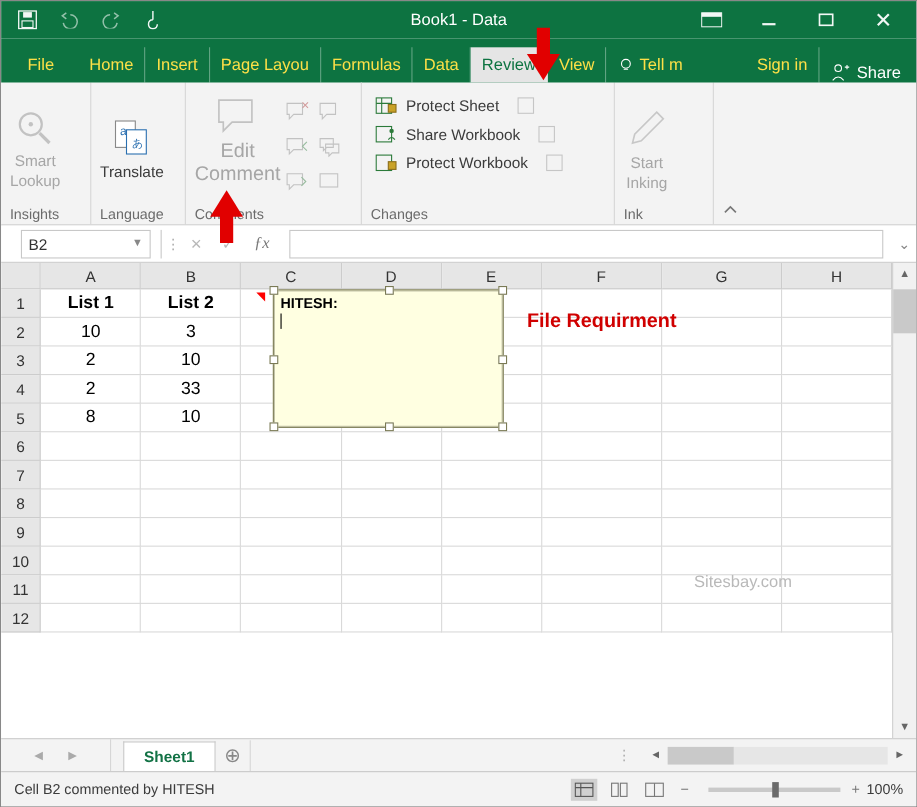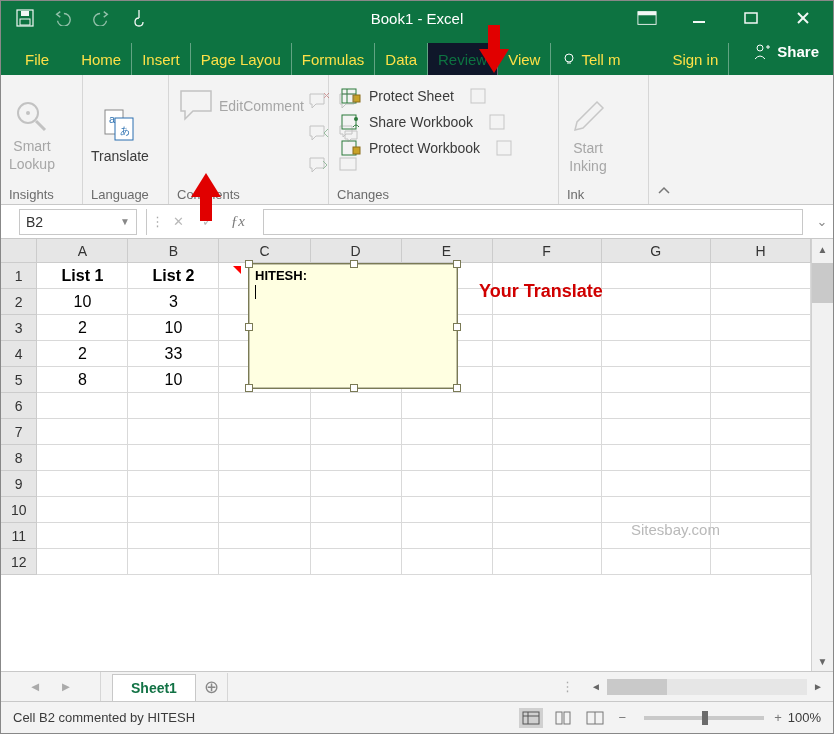--- a/index.html
+++ b/index.html
@@ -14,23 +14,23 @@
   .tb-right { margin-left:auto; display:flex; align-items:center; gap:32px; padding-right:20px; }
   .save-ic svg, .undo-ic svg, .redo-ic svg, .touch-ic svg, .card-ic svg, .min-ic svg, .max-ic svg, .close-ic svg { display:block; }
 
   .arrow-down-red { position:absolute; top:24px; width:34px; height:50px; z-index:5; }
   .arrow-down-red svg { display:block; }
 
   
   .menubar { height:40px; background:#0d7341; display:flex; align-items:flex-end; color:#fff; padding-left:14px; position:relative; }
   .menu-item { height:32px; padding:0 10px; display:flex; align-items:center; color:#fde047; font-size:15px; border-right:1px solid rgba(255,255,255,0.35); }
   .menu-item.noborder { border-right:none; }
-  .menu-item.active { background:#0f172a; color:#0d7341; }
+  .menu-item.active { background:#e5e5e5; color:#0d7341; }
   .menu-spacer { flex:1; }
-  .menu-share { height:32px; display:flex; align-items:flex-start; gap:6px; padding:0 14px 0 24px; color:#fff; font-size:15px; border-left:1px solid rgba(255,255,255,0.35);font-weight:bold; }
+  .menu-share { height:32px; display:flex; align-items:flex-end; gap:6px; padding:0 14px 0 10px; color:#fff; font-size:15px; border-left:1px solid rgba(255,255,255,0.35); }
   .menu-share .pshare { width:18px; height:18px; }
 
   
   .ribbon { height:130px; background:#f3f3f3; display:flex; border-bottom:1px solid #c8c8c8; }
   .rgroup { display:flex; flex-direction:column; align-items:flex-start; justify-content:flex-end; border-right:1px solid #d6d6d6; padding:4px 8px 2px 8px; }
   .rgroup .label { color:#6b6b6b; font-size:13px; margin-top:2px; }
   .rcontent { display:flex; align-items:flex-start; gap:10px; height:100px; }
 
   .proofing { width:130px; }
   .proofing .rcontent { flex-direction:column; gap:8px; align-items:flex-start; justify-content:flex-start; height:auto; padding-top:4px;}
@@ -39,21 +39,21 @@
 
   .insights { width:82px; }
   .insights .rcontent { flex-direction:column; align-items:center; justify-content:center; gap:2px; color:#a6a6a6; font-size:14px; }
 
   .language { width:86px; }
   .language .rcontent { flex-direction:column; align-items:center; justify-content:center; gap:2px; color:#3b3b3b; font-size:14px;}
   .translate-ic { width:38px; height:38px; margin-bottom:2px; }
 
   .comments { width:160px; }
   .comments .rcontent{ gap:4px; }
-  .edit-col { display:flex; align-items:center; color:#a6a6a6; font-size:14px; gap:0;}
+  .edit-col { display:flex; flex-direction:column; align-items:center; color:#a6a6a6; font-size:18px; gap:0;}
   .edit-ic { width:42px; height:42px; }
   .mini-btns { display:flex; flex-direction:column; gap:12px; padding-top:6px;}
   .mini-row { display:flex; gap:8px;}
   .mini { width:22px; height:20px; }
 
   .changes { width:230px; }
   .changes .rcontent { flex-direction:column; gap:8px; align-items:flex-start; padding-top:2px; padding-left:4px;}
   .chg-row { display:flex; align-items:center; gap:8px; color:#3b3b3b; font-size:14px; }
   .chg-ic { width:20px; height:18px; }
 
@@ -148,21 +148,21 @@
             <path d="M10 3 A7 7 0 1 0 17 11" fill="none" stroke="#fff" stroke-width="1.5"></path>
             <path d="M14 1 L18 4 L14 7" fill="none" stroke="#fff" stroke-width="1.5"></path>
           </svg>
       </span>
       <span class="tb-icon touch-ic">
         <svg width="20" height="20" viewBox="0 0 20 20">
             <path d="M10 2 v8 M10 10 q-4 0 -4 4 q0 4 4 4 q4 0 4-4" fill="none" stroke="#fff" stroke-width="1.3"></path>
           </svg>
       </span>
     </div>
-    <div class="tb-title">Book1 - Excel</div>
+    <div class="tb-title">Book1 - Data</div>
     <div class="tb-right">
       <span class="tb-icon card-ic">
         <svg width="22" height="16" viewBox="0 0 22 16">
             <rect x="1" y="1" width="20" height="14" fill="none" stroke="#fff"></rect>
             <rect x="1" y="1" width="20" height="4" fill="#fff"></rect>
           </svg>
       </span>
       <span class="tb-icon min-ic">
         <svg width="16" height="16">
             <line x1="2" y1="12" x2="14" y2="12" stroke="#fff" stroke-width="2"></line>
@@ -529,21 +529,21 @@
         <div class="comment-handle" style="left:-4px; top:59px"></div>
         <div class="comment-handle" style="right:-4px; top:59px"></div>
         <div class="comment-handle" style="left:-4px; bottom:-4px"></div>
         <div class="comment-handle" style="left:101px; bottom:-4px"></div>
         <div class="comment-handle" style="right:-4px; bottom:-4px"></div>
         <div class="comment-author">HITESH:</div>
         <div class="comment-cursor"></div>
       </div>
 
       <div class="annot" style="left:478px; top:40px">
-        <div>Your Translate</div>
+        <div>File Requirment</div>
       </div>
 
       <div class="watermark" style="left:630px; top:282px">Sitesbay.com</div>
     </div>
     <div class="vscroll">
       <div class="arr">▲</div>
       <div class="thumb"></div>
       <div style="flex:1"></div>
       <div class="arr">▼</div>
     </div>

